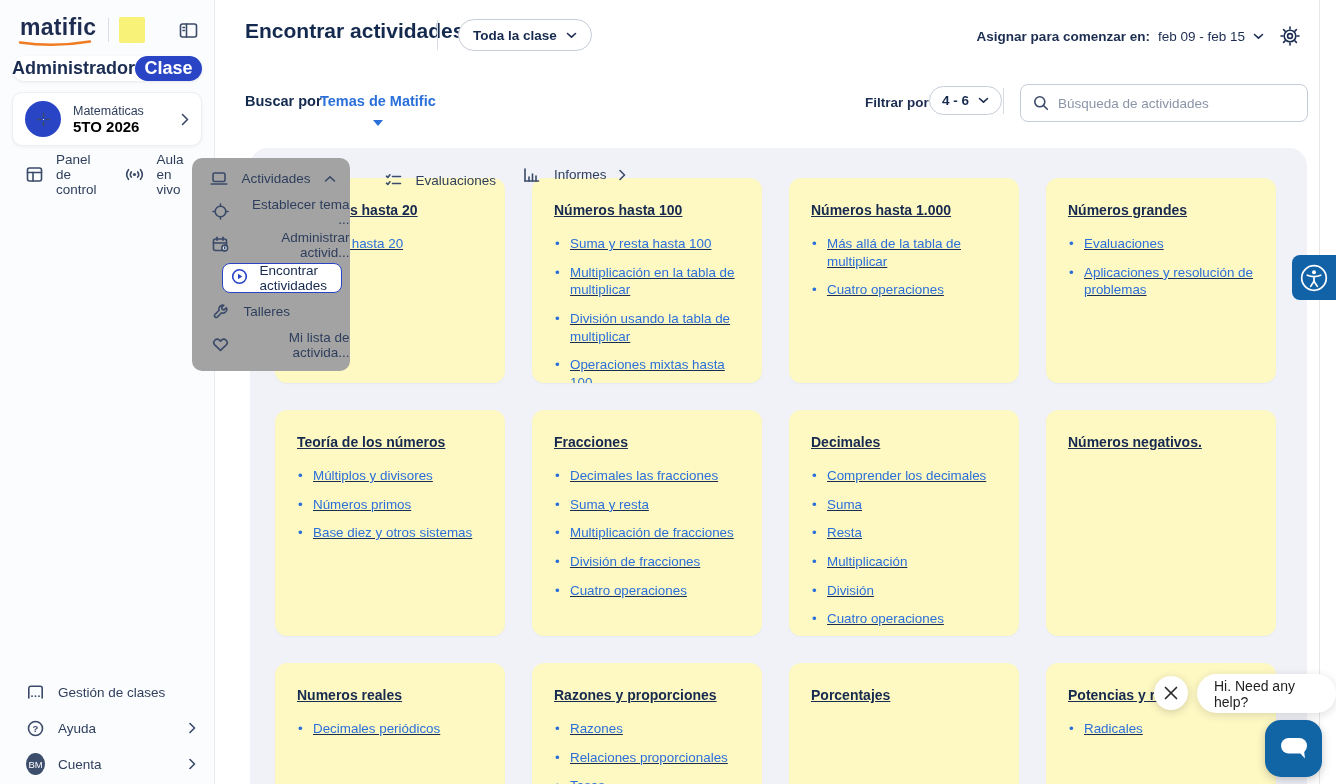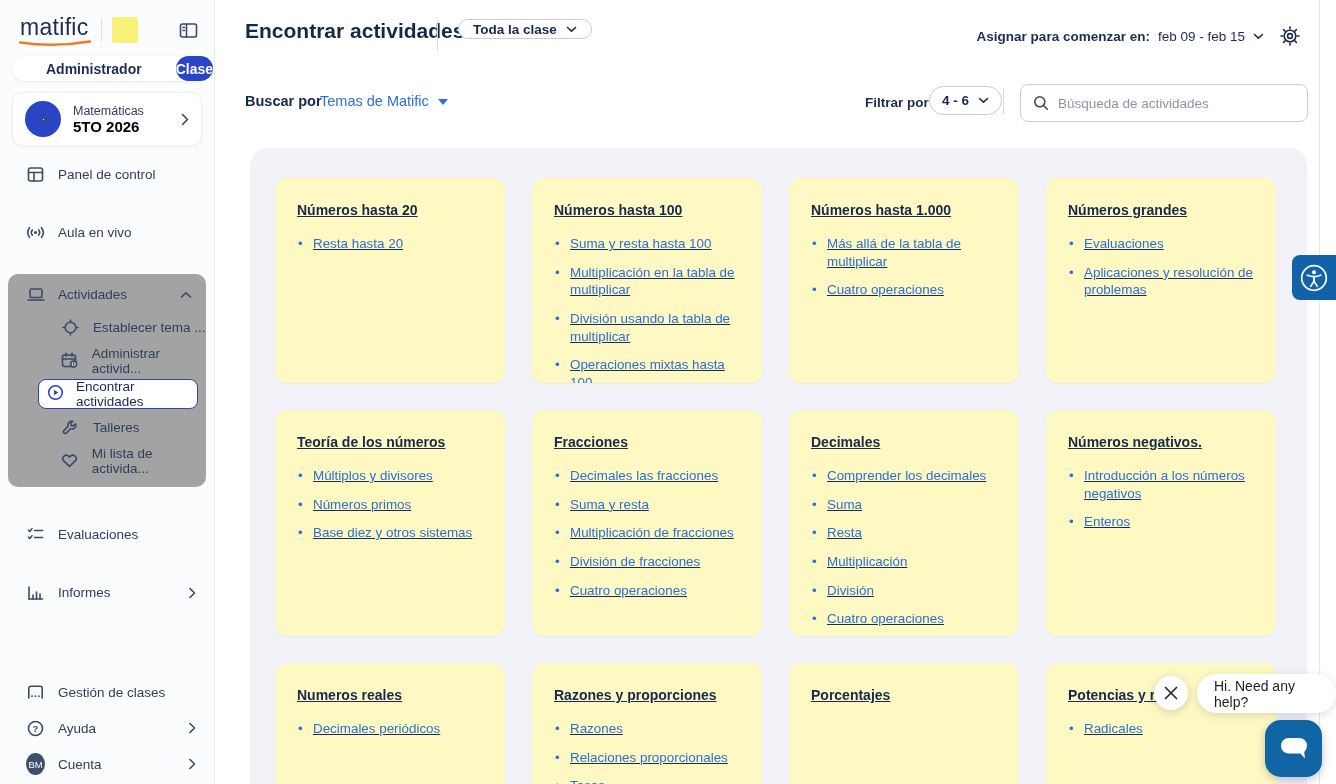--- a/index.html
+++ b/index.html
@@ -5,78 +5,78 @@
   * { margin:0; padding:0; box-sizing:border-box; }
   html,body { width:1336px; height:784px; overflow:hidden; background:#fff;
     font-family:"Liberation Sans","DejaVu Sans",sans-serif; color:#1c2d52; }
 
   
   .sidebar { position:absolute; left:0; top:0; width:215px; height:784px;
     background:#fbfcfd; border-right:1px solid #e7eaef;
     display:flex; flex-direction:column; padding-top:12px; z-index:2; }
   .logo-row { height:36px; display:flex; align-items:center; padding:0 16px 0 20px; }
   .logo-wrap { position:relative; padding-bottom:6px; }
-  .logo-text { font-size:23px; font-weight:400; color:#1d2c50; letter-spacing:.3px; }
+  .logo-text { font-size:23px; font-weight:700; color:#1d2c50; letter-spacing:.3px; }
   .logo-swoosh { position:absolute; left:-2px; bottom:0; }
   .logo-divider { width:1px; height:24px; background:#d9dde5; margin:0 10px 0 12px; }
   .logo-square { width:26px; height:26px; background:#f8f378; border-radius:2px; }
   .collapse-btn { margin-left:auto; display:flex; align-items:center; cursor:pointer; }
 
   .tabs { margin:8px 12px 0; display:flex; height:25px; background:#fff;
     border-radius:14px; box-shadow:0 1px 3px rgba(20,40,80,.10); }
   .tab { flex:1; display:flex; align-items:center; justify-content:center;
-    font-size:14px; font-weight:700; border-radius:14px; cursor:pointer;margin-left:34px; }
+    font-size:18px; font-weight:700; border-radius:14px; cursor:pointer; }
   .tab.active { background:#2945c5; color:#fff; }
 
   .class-card { margin:11px 12px 0; height:54px; background:#fff; border:1px solid #edeff4;
     border-radius:10px; box-shadow:0 1px 3px rgba(20,40,80,.06);
     display:flex; align-items:center; padding:0 12px; cursor:pointer; }
   .class-circle { width:36px; height:36px; border-radius:50%; background:#2945c5;
     display:flex; align-items:center; justify-content:center; }
   .class-texts { margin-left:12px; }
   .class-subject { font-size:12.5px; color:#2e3e5c; }
   .class-name { font-size:15px; font-weight:700; color:#000000; }
   .class-card .chev { margin-left:auto; }
 
-  .nav { margin-top:12px; display:flex; flex-direction:column;gap:25px; }
+  .nav { margin-top:12px; display:flex; flex-direction:row; }
   .s-item { height:33px; display:flex; align-items:center; gap:13px;
     padding-left:26px; font-size:13.5px; color:#2e3e5c; cursor:pointer; }
   .s-item .icon { width:19px; display:flex; justify-content:center; }
   .s-item .chev-right { margin-left:auto; margin-right:18px; }
 
   .group { margin:0 8px; background:#a3a3a3; border-radius:10px; padding:4px 0 10px; }
   .group .g-head { padding-left:18px; padding-right:14px; }
   .group .g-head .chev-up { margin-left:auto; }
-  .group .sub { padding-left:53px; }
+  .group .sub { padding-left:20px;text-align:right; }
   .active-pill { margin:2px 8px 2px 30px; height:30px; border:1.5px solid #2945c5;
     border-radius:8px; background:#fff; display:flex; align-items:center; gap:12px;
     padding-left:8px; font-size:13.5px; color:#16294e; cursor:pointer; }
 
   .bottom-nav { margin-top:auto; padding-bottom:2px; }
   .bottom-nav .s-item { height:36px; }
   .avatar { width:22px; height:22px; border-radius:50%; background:#3d4e6d; color:#fff;
     font-size:9.5px; font-weight:400; display:flex; align-items:center; justify-content:center; }
 
   
   .main { position:absolute; left:215px; top:0; width:1121px; height:784px; background:#fff; }
   .page-title { position:absolute; left:30px; top:19px; font-size:21px; font-weight:700; color:#14294e; }
   .title-divider { position:absolute; left:222px; top:20px; width:1px; height:30px; background:#d7dbe3; }
   .pill-btn { position:absolute; display:flex; align-items:center; gap:9px; border:1px solid #c6ccd8;
     border-radius:16px; background:#fff; font-size:13.5px; font-weight:700; color:#16294e;
     padding:0 14px; cursor:pointer; }
-  .class-select { left:243px; top:19px; height:20px; }
+  .class-select { left:243px; top:19px; height:32px; }
   .assign-row { position:absolute; top:26px; right:36px; display:flex; align-items:center; font-size:13.5px; }
   .assign-label { font-weight:600; }
   .assign-date { margin-left:8px; }
   .assign-row .chev-down { margin-left:8px; display:flex; }
   .gear-btn { margin-left:16px; display:flex; cursor:pointer; }
 
   .searchby-label { position:absolute; left:30px; top:93px; font-size:14.5px; font-weight:700; color:#14294e; }
-  .searchby-value { position:absolute; left:105px; top:93px; font-size:14.5px; font-weight:400;
-    color:#2b6fd9; display:flex; align-items:center; gap:9px; cursor:pointer; }
+  .searchby-value { position:absolute; left:105px; top:93px; font-size:14.5px; font-weight:700;
+    color:#2b6fd9; display:flex; align-items:center; gap:9px; cursor:pointer;flex-direction:column; }
   .tri-down { width:0; height:0; border-left:5px solid transparent; border-right:5px solid transparent;
     border-top:6px solid #2b6fd9; margin-top:2px; }
   .filterby-label { position:absolute; left:650px; top:95px; font-size:13.5px; font-weight:600; }
   .grade-pill { left:714px; top:86px; height:29px; padding:0 12px; border-radius:15px; }
   .filter-divider { position:absolute; left:788px; top:88px; width:1px; height:26px; background:#d7dbe3; }
   .search-box { position:absolute; left:805px; top:84px; width:288px; height:38px;
     border:1px solid #c6ccd8; border-radius:8px; background:#fff;
     display:flex; align-items:center; padding:0 12px; gap:9px; }
   .search-box input { border:none; outline:none; flex:1; font-size:13.5px;
     font-family:inherit; color:#1c2d52; background:transparent; }
@@ -433,24 +433,20 @@
           <li><a>Suma</a></li>
           <li><a>Resta</a></li>
           <li><a>Multiplicación</a></li>
           <li><a>División</a></li>
           <li><a>Cuatro operaciones</a></li>
         </ul>
       </div>
 
       <div class="card">
         <h3>Números negativos.</h3>
-        <ul>
-          <li><a>Introducción a los números negativos</a></li>
-          <li><a>Enteros</a></li>
-        </ul>
       </div>
 
       <div class="card">
         <h3>Numeros reales</h3>
         <ul>
           <li><a>Decimales periódicos</a></li>
         </ul>
       </div>
 
       <div class="card">

